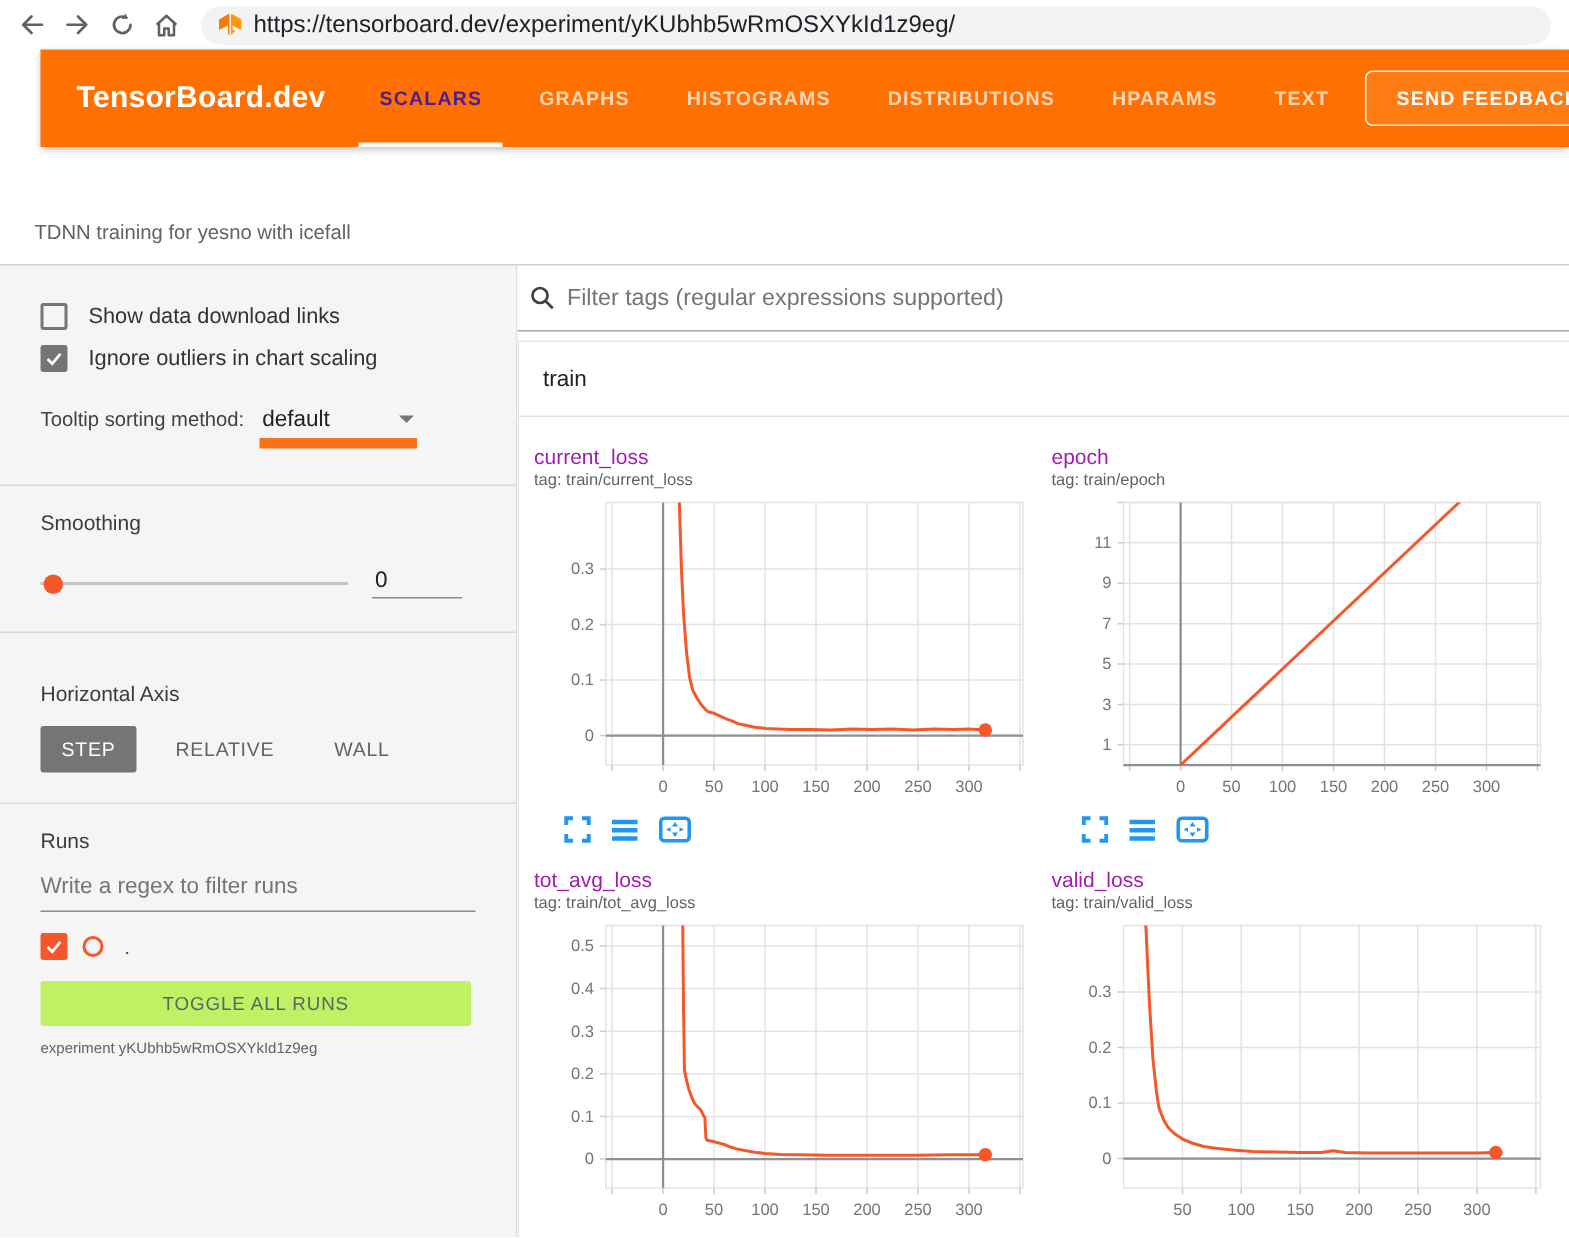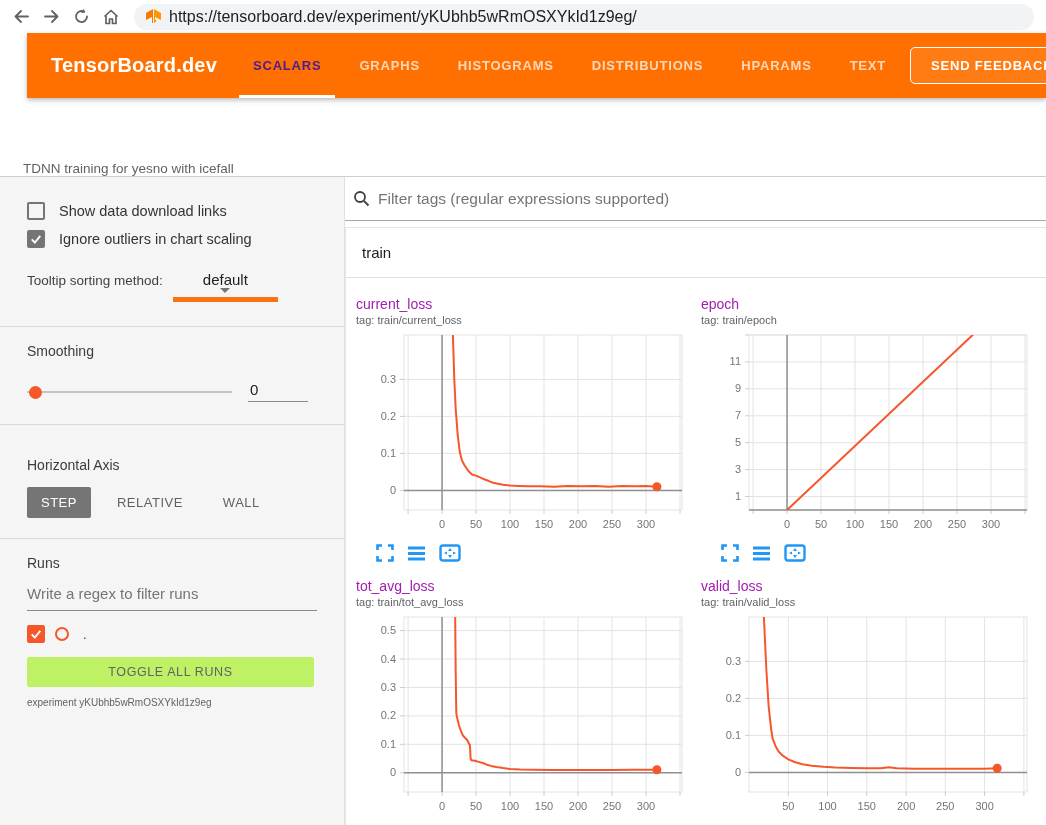--- a/index.html
+++ b/index.html
@@ -26,21 +26,21 @@
     font-size:13px; font-weight:700; letter-spacing:0.8px; cursor:pointer;
     border-bottom:3px solid transparent; padding-top:3px; }
   .tab.active { color:#4c1d95; border-bottom-color:#fff; }
   .spacer { flex:1; }
   .feedback-btn { align-self:center; margin-right:-22px; border:1.5px solid #fff; border-radius:5px;
     background:rgba(255,255,255,0.08); color:#fff; font-size:13px; font-weight:700; letter-spacing:0.8px;
     padding:10px 20px; white-space:nowrap; cursor:pointer; font-family:inherit; }
 
   
   .title-band { height:79px; background:#fff; border-bottom:1px solid #cfcfcf; display:flex;
-    align-items:flex-end; padding:0 0 0 23px; position:relative; z-index:4; }
+    align-items:flex-end; padding:0 0 14px 23px; position:relative; z-index:4; }
   .title-band .exp-title { font-size:13.5px; color:#5f6368; }
 
   
   .content { display:flex; height:648px; overflow:hidden; }
   .sidebar { width:345px; flex:none; background:#f5f5f5; border-right:1px solid #e0e0e0; overflow:hidden; }
   .main { flex:1; background:#fff; overflow:hidden; }
 
   
   .side-section { padding:0 27px; }
   .side-section + .side-section { border-top:1px solid #d9d9d9; }
@@ -48,22 +48,22 @@
   .cb-row { display:flex; align-items:center; margin-bottom:10px; cursor:pointer; }
   .cb { width:18px; height:18px; border:2px solid #757575; border-radius:2px; background:transparent;
     margin-right:14px; flex:none; display:flex; align-items:center; justify-content:center; }
   .cb.checked { background:#757575; border-color:#757575; }
   .cb.checked.accent { background:var(--run,#f6572a); border-color:var(--run,#f6572a); }
   .cb svg { display:none; }
   .cb.checked svg { display:block; }
   .cb-label { font-size:14.5px; color:#333; }
   .tooltip-row { margin-top:22px; display:flex; align-items:baseline; }
   .tooltip-label { font-size:13.5px; color:#424242; margin-right:10px; }
-  .select { border-bottom:5px solid #f97316; width:105px; display:flex; align-items:center;
-    justify-content:space-between; padding:1px 2px 4px 2px; cursor:pointer;flex-direction:column; }
+  .select { border-bottom:7px solid #f97316; width:105px; display:flex; align-items:center;
+    justify-content:space-between; padding:1px 2px 4px 2px; cursor:pointer; }
   .select .val { font-size:15px; color:#212121; }
   .caret { width:0; height:0; border-left:5px solid transparent; border-right:5px solid transparent;
     border-top:5px solid #757575; }
 
   .sec2 { padding-top:16px; padding-bottom:22px; }
   .side-label { font-size:14px; color:#3c3c3c; }
   .slider-row { display:flex; align-items:center; margin-top:22px; }
   .slider { position:relative; width:205px; height:14px; flex:none; cursor:pointer; }
   .slider .track { position:absolute; left:0; right:0; top:6px; height:2px; background:#c4c4c4; }
   .slider .thumb { position:absolute; left:2px; top:1px; width:13px; height:13px; border-radius:50%;

